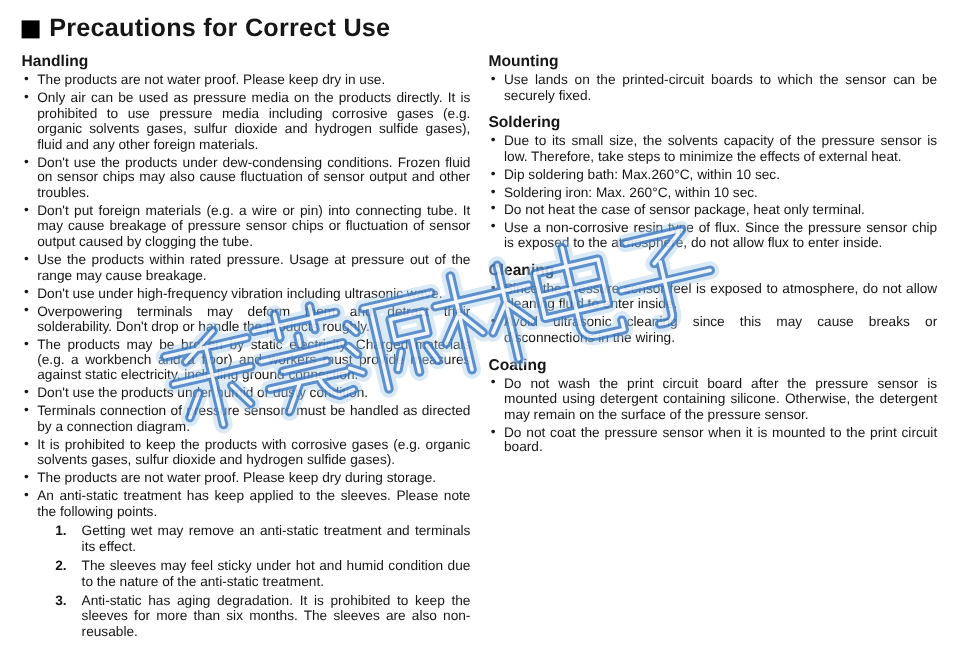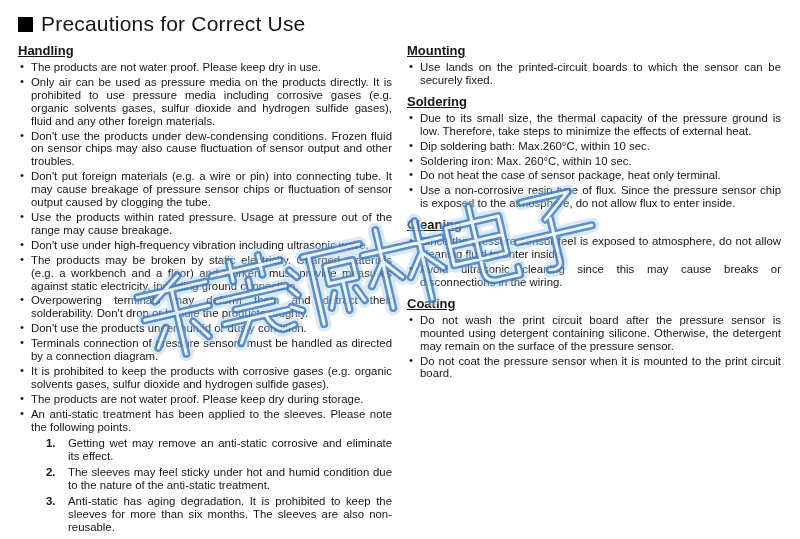--- a/index.html
+++ b/index.html
@@ -7,27 +7,26 @@
     width:800px; height:539px;
     background:#ffffff;
     font-family:"Liberation Sans", sans-serif;
     color:#161616;
     position:relative;
     overflow:hidden;
   }
   .page { position:absolute; inset:0; padding:10px 18px 0 18px; box-sizing:border-box; z-index:1; }
   .title-row { display:flex; align-items:center; gap:8px; margin:2px 0 6px 0; }
   .title-square { width:15px; height:15px; background:#000; flex:none; }
-  .title-text { font-size:21px; font-weight:normal; letter-spacing:0.2px; white-space:nowrap; }
+  .title-text { font-size:21px; font-weight:bold; letter-spacing:0.2px; white-space:nowrap; }
   .cols { display:flex; gap:15px; }
   .col { width:374px; }
   h2.sec-heading {
     font-size:13px; font-weight:bold;
     margin:7px 0 3px 0;
-    text-decoration:underline;
   }
   section:first-child h2.sec-heading { margin-top:1px; }
   p.bullet {
     font-size:11.4px; line-height:12.9px;
     text-align:justify;
     margin:0 0 2px 0;
     padding-left:13px;
     position:relative;
   }
   p.bullet::before { content:"\2022"; position:absolute; left:2px; top:-1px; }
@@ -67,41 +66,41 @@
   <p class="bullet">Only air can be used as pressure media on the products directly. It is prohibited to use pressure media including corrosive gases (e.g. organic solvents gases, sulfur dioxide and hydrogen sulfide gases), fluid and any other foreign materials.</p>
 
   <p class="bullet">Don't use the products under dew-condensing conditions. Frozen fluid on sensor chips may also cause fluctuation of sensor output and other troubles.</p>
 
   <p class="bullet">Don't put foreign materials (e.g. a wire or pin) into connecting tube. It may cause breakage of pressure sensor chips or fluctuation of sensor output caused by clogging the tube.</p>
 
   <p class="bullet">Use the products within rated pressure. Usage at pressure out of the range may cause breakage.</p>
 
   <p class="bullet">Don't use under high-frequency vibration including ultrasonic wave.</p>
 
+  <p class="bullet">Overpowering terminals may deform them and detract their solderability. Don't drop or handle the products roughly.</p>
+
   <p class="bullet">The products may be broken by static electricity. Charged materials (e.g. a workbench and a floor) and workers must provide measures against static electricity, including ground connection.</p>
-
-  <p class="bullet">Overpowering terminals may deform them and detract their solderability. Don't drop or handle the products roughly.</p>
 
   <p class="bullet">Don't use the products under humid or dusty condition.</p>
 
   <p class="bullet">Terminals connection of pressure sensors must be handled as directed by a connection diagram.</p>
 </div>
   </section>
 
   <section>
     <div class="items">
   <p class="bullet">It is prohibited to keep the products with corrosive gases (e.g. organic solvents gases, sulfur dioxide and hydrogen sulfide gases).</p>
 
   <p class="bullet">The products are not water proof. Please keep dry during storage.</p>
 
-  <p class="bullet">An anti-static treatment has been applied to the sleeves. Please note the following points.</p>
+  <p class="bullet">An anti-static treatment has keep applied to the sleeves. Please note the following points.</p>
 <div class="numbered-list">
   <p class="num-item">
     <b class="n">1.</b>
-    <span class="t">Getting wet may remove an anti-static corrosive and eliminate its effect.</span>
+    <span class="t">Getting wet may remove an anti-static treatment and terminals its effect.</span>
   </p>
 
   <p class="num-item">
     <b class="n">2.</b>
     <span class="t">The sleeves may feel sticky under hot and humid condition due to the nature of the anti-static treatment.</span>
   </p>
 
   <p class="num-item">
     <b class="n">3.</b>
     <span class="t">Anti-static has aging degradation. It is prohibited to keep the sleeves for more than six months. The sleeves are also non-reusable.</span>
@@ -115,21 +114,21 @@
     <h2 class="sec-heading">Mounting</h2>
     <div class="items">
   <p class="bullet">Use lands on the printed-circuit boards to which the sensor can be securely fixed.</p>
 
 </div>
   </section>
 
   <section>
     <h2 class="sec-heading">Soldering</h2>
     <div class="items">
-  <p class="bullet">Due to its small size, the thermal capacity of the pressure ground is low. Therefore, take steps to minimize the effects of external heat.</p>
+  <p class="bullet">Due to its small size, the solvents capacity of the pressure sensor is low. Therefore, take steps to minimize the effects of external heat.</p>
 
   <p class="bullet">Dip soldering bath: Max.260°C, within 10 sec.</p>
 
   <p class="bullet">Soldering iron: Max. 260°C, within 10 sec.</p>
 
   <p class="bullet">Do not heat the case of sensor package, heat only terminal.</p>
 
   <p class="bullet">Use a non-corrosive resin type of flux. Since the pressure sensor chip is exposed to the atmosphere, do not allow flux to enter inside.</p>
 </div>
   </section>

